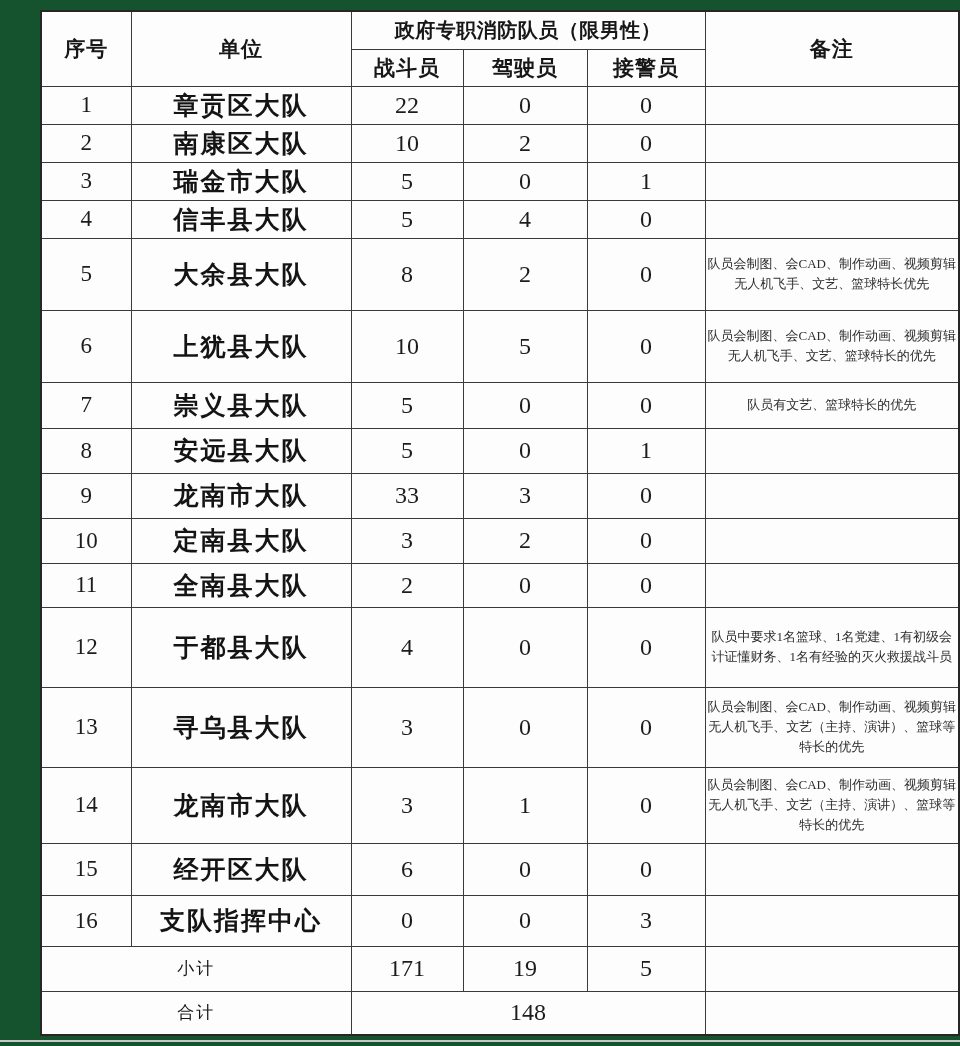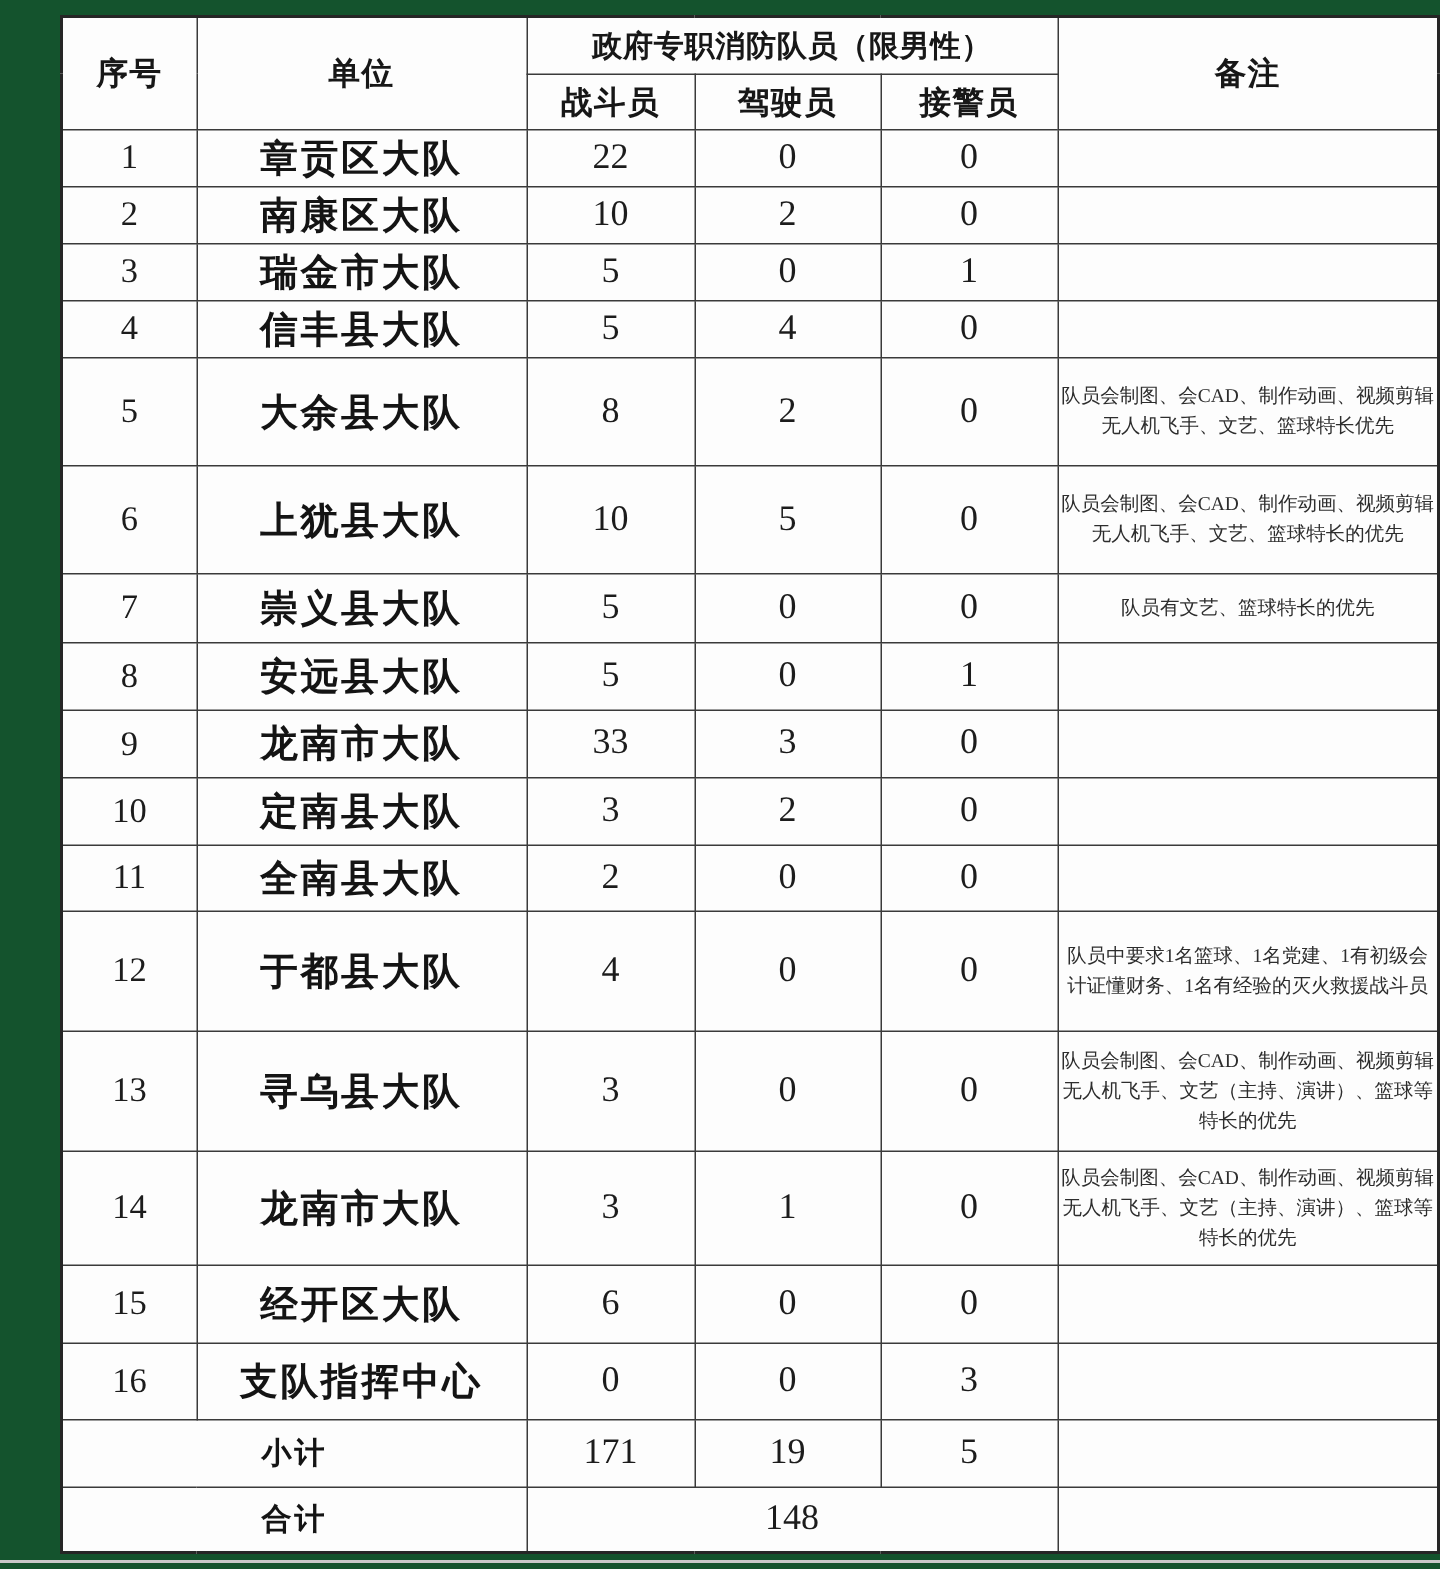--- a/index.html
+++ b/index.html
@@ -54,22 +54,22 @@
     color: #1c1c1c;
   }
   .remark {
     font-family: Liberation Serif, serif;
     font-size: 13px;
     line-height: 1.55;
     color: #2d2d2d;
     padding: 2px 8px;
   }
   .sum-label {
-    font-weight: bold;
-    font-size: 20px;
+    font-weight: normal;
+    font-size: 17px;
     letter-spacing: 2px;
     color: #141414;
   }
   .page-edge {
     position: absolute;
     left: 0; right: 0; top: 1040px;
     height: 2px;
     background: #c8c8c8;
   }
 </style>

